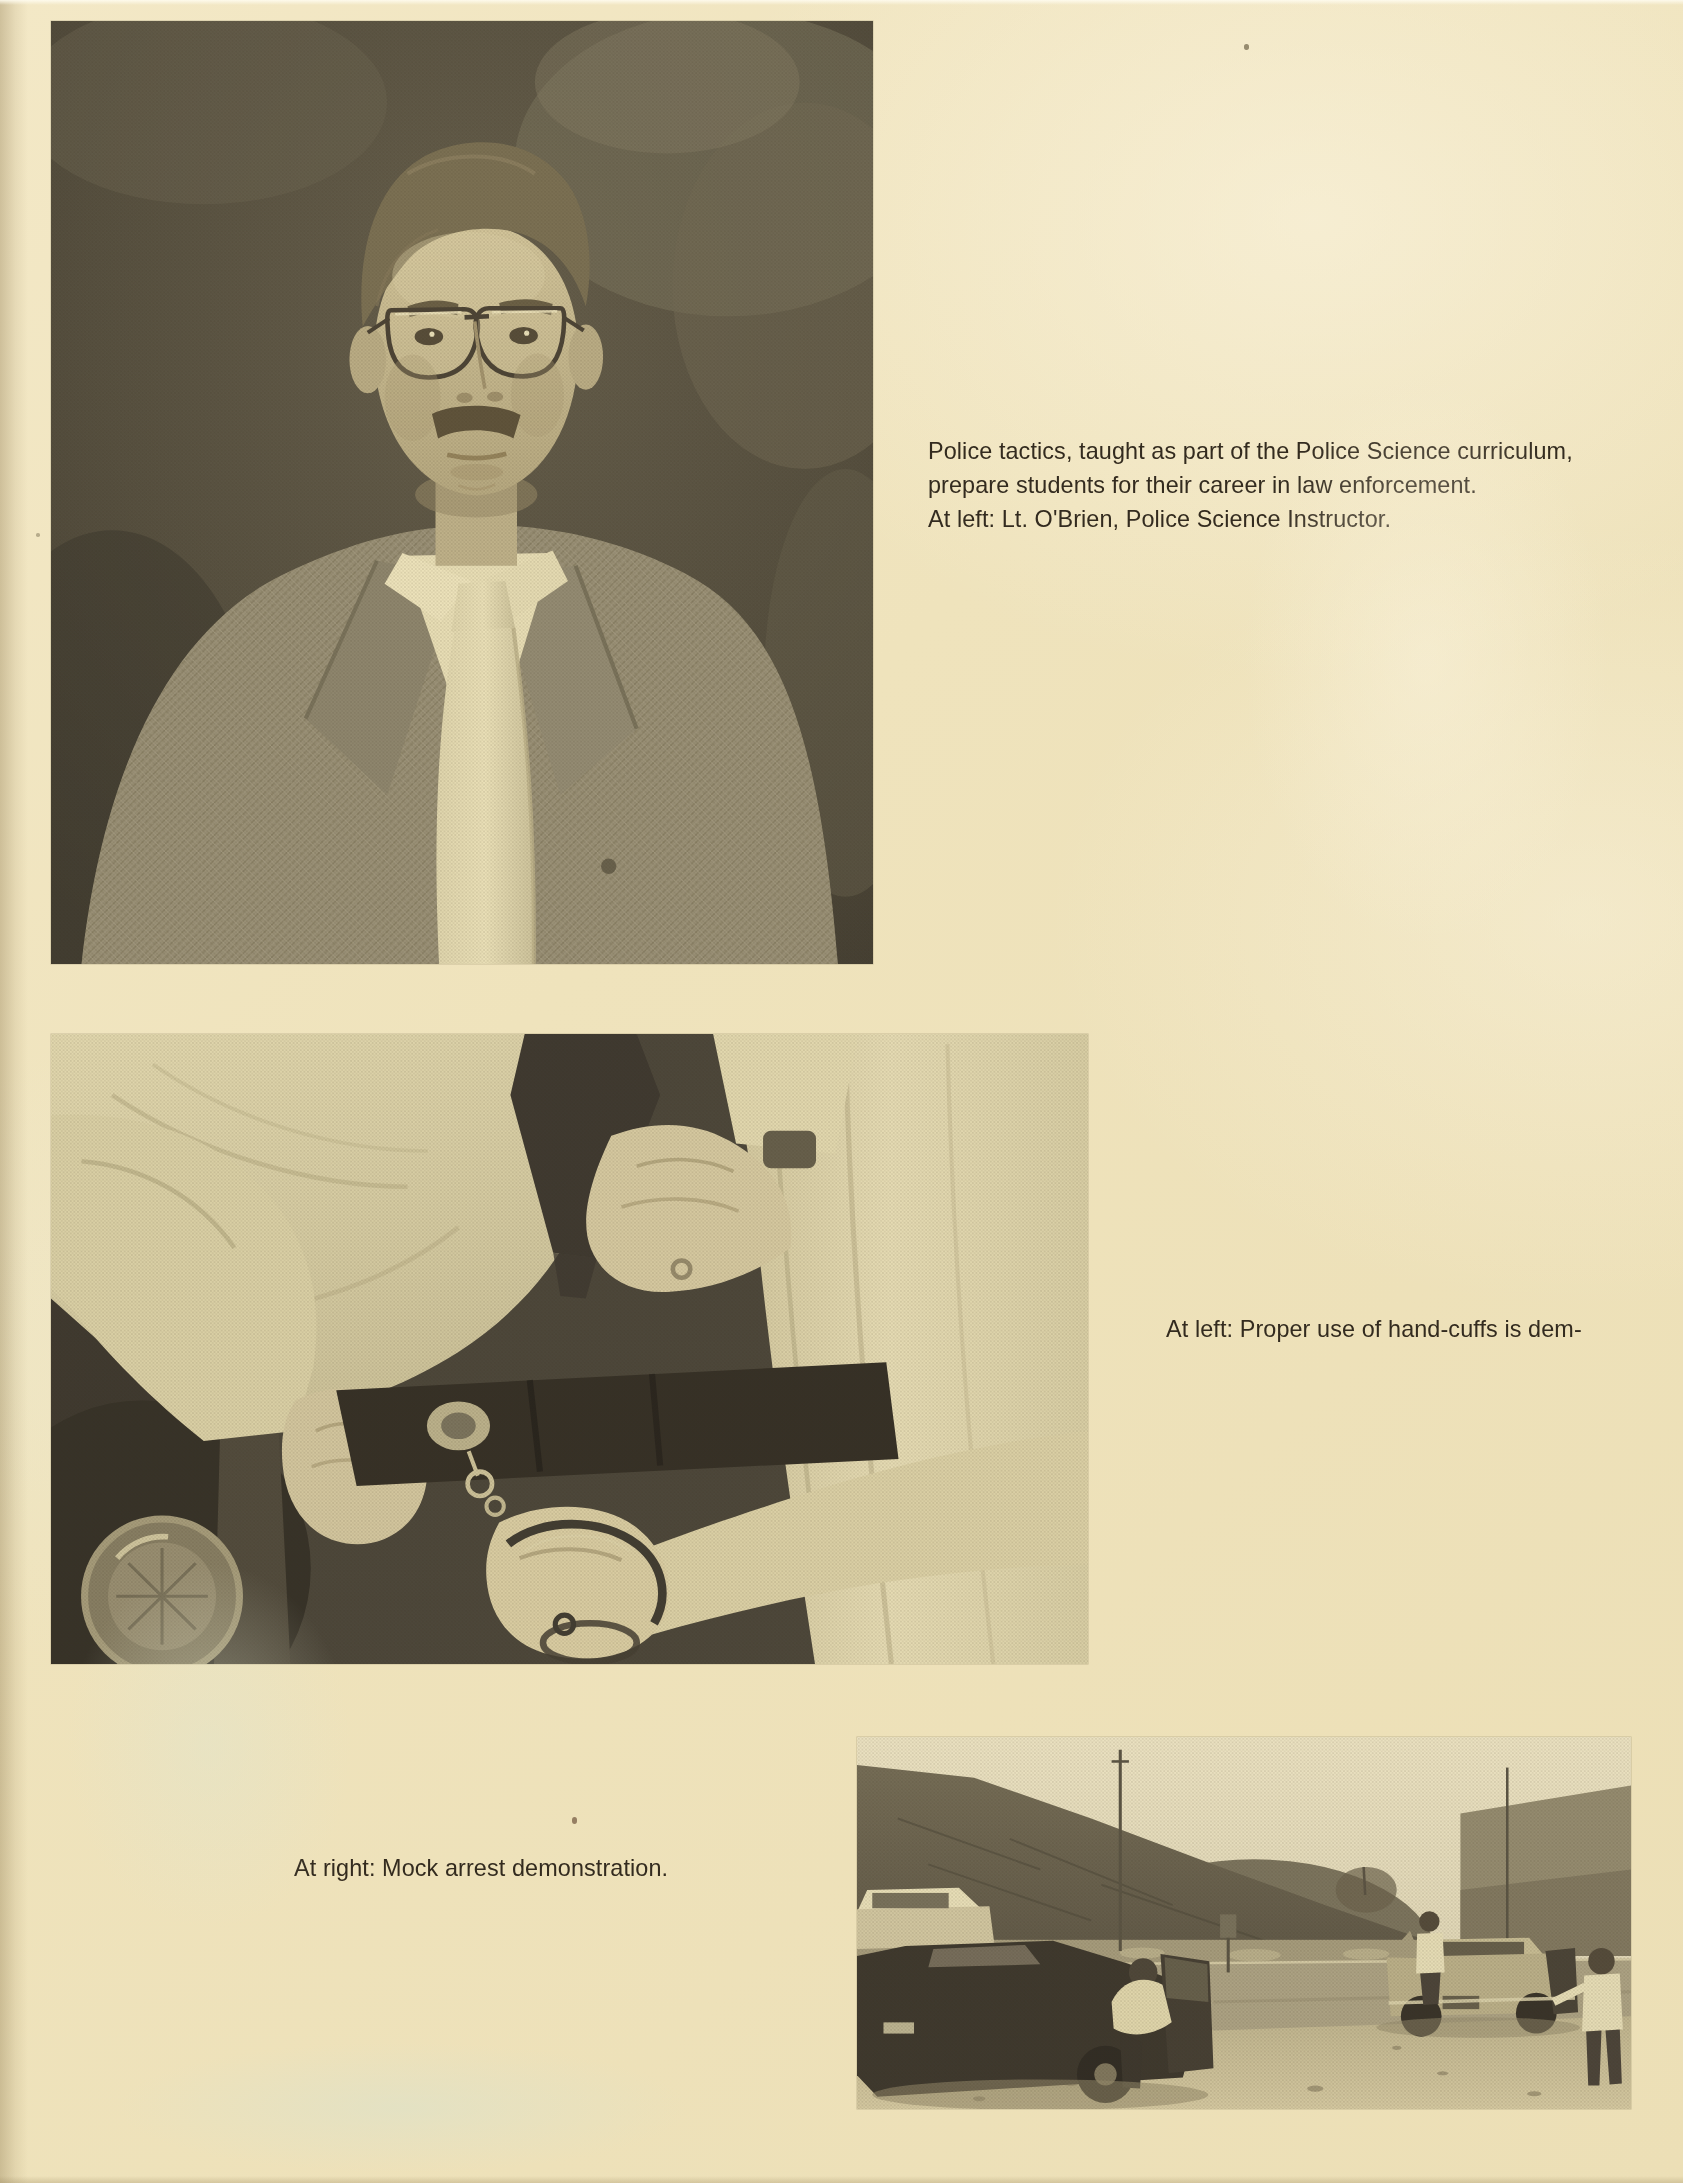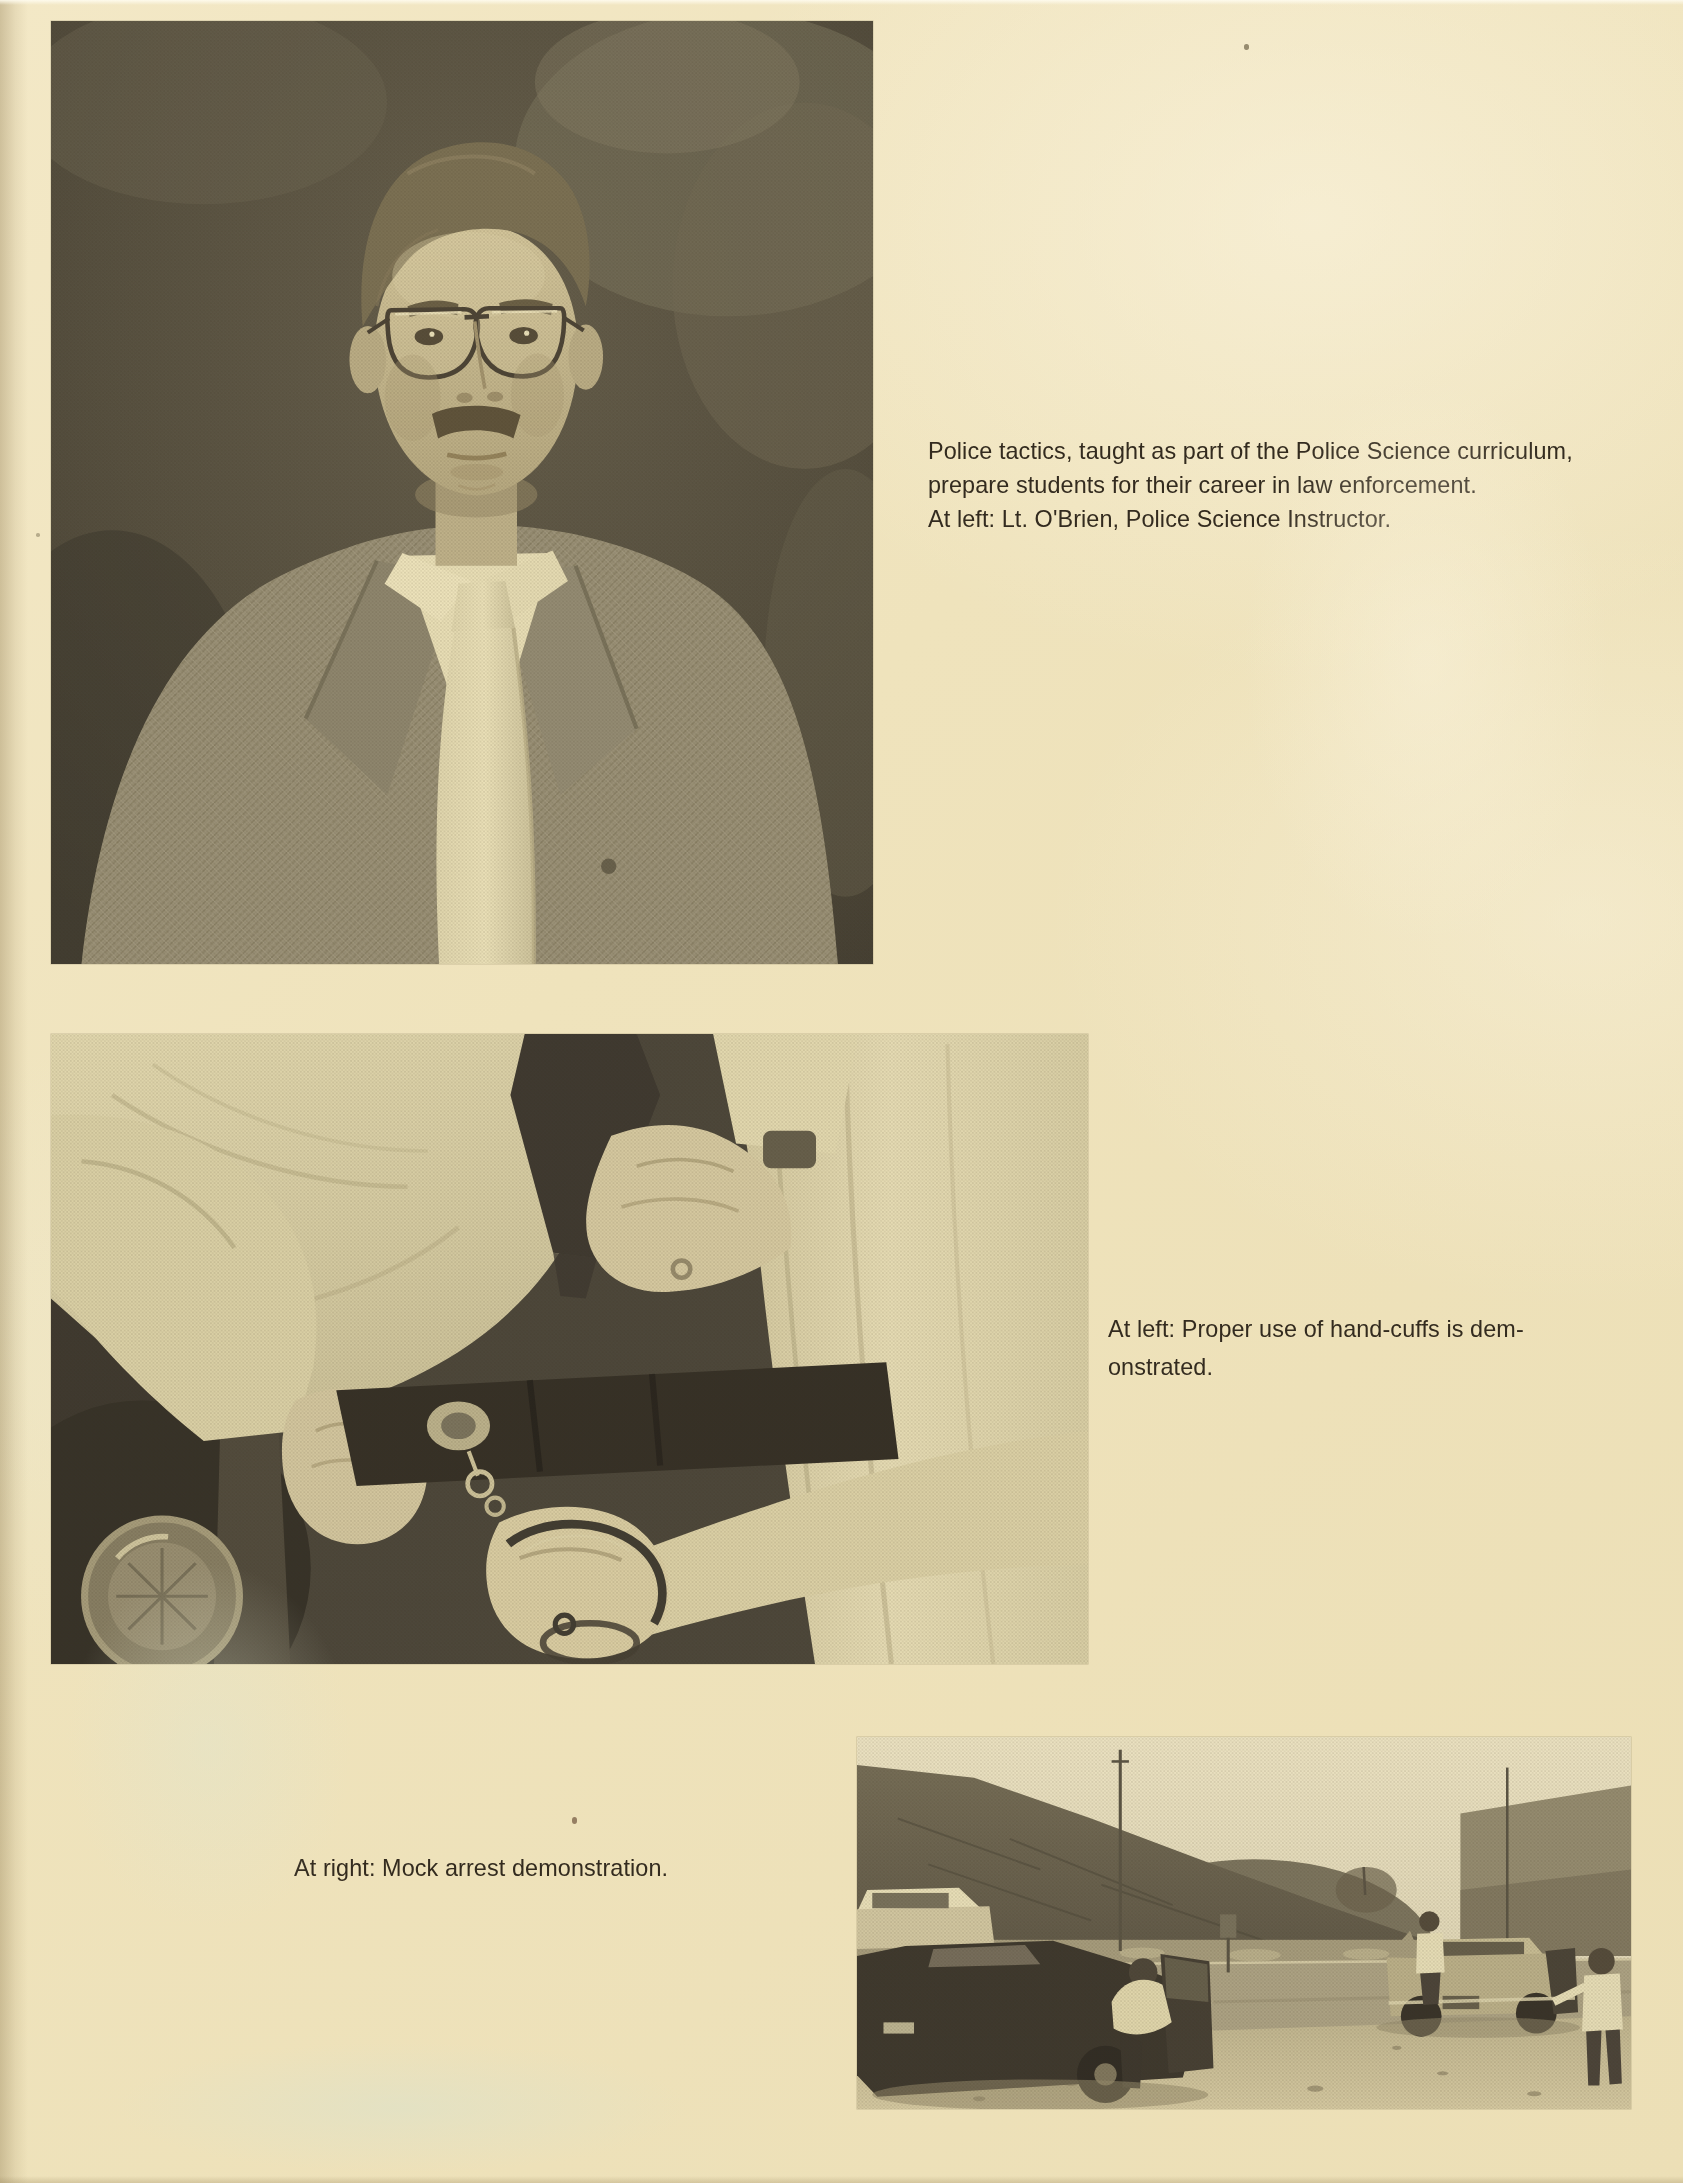--- a/index.html
+++ b/index.html
@@ -45,21 +45,21 @@
     background-position:0 0, 1.8px 1.8px, 0 0;}
   .photo-portrait{left:51px;top:21.4px;width:822px;height:943px;}
   .photo-handcuffs{left:51px;top:1034px;width:1037px;height:630px;}
   .photo-mockarrest{left:857px;top:1737px;width:774px;height:372px;}
 
   
   .caption{position:absolute;color:#332b1f;font-size:23.4px;line-height:34px;
     letter-spacing:0.1px;font-weight:400;}
   .caption span{display:block;}
   .caption-instructor{left:928px;top:434px;width:713px;}
-  .caption-handcuffs{left:1108px;top:1310px;width:499px;line-height:38px;}
+  .caption-handcuffs{left:1166px;top:1310px;width:499px;line-height:38px;}
   .caption-mockarrest{left:294px;top:1851px;width:499px;}
 </style>
 </head>
 <body>
 
 <div class="page">
 
   <div class="photo photo-portrait">
     <svg viewBox="0 0 1614 1852" preserveAspectRatio="none">
       <defs>
@@ -234,21 +234,20 @@
         <path d="M 152 1040 L 284 1170"></path>
         <path d="M 284 1040 L 152 1170"></path>
       </g>
       <path d="M 130 1030 A 118 118 0 0 1 230 988" fill="none" stroke="#d9cfa5" stroke-width="11" opacity="0.85"></path>
     </svg>
     <div class="halftone"></div>
   </div>
 
   <div class="caption caption-handcuffs">
     <span>At left: Proper use of hand-cuffs is dem-</span>
-    <span>onstrated.</span>
   </div>
 
   <div class="caption caption-mockarrest">
     <span>At right: Mock arrest demonstration.</span>
   </div>
 
   <div class="photo photo-mockarrest">
     <svg viewBox="0 0 1520 730" preserveAspectRatio="none">
       <defs>
         <linearGradient id="sky3" x1="0" y1="0" x2="0" y2="1">

